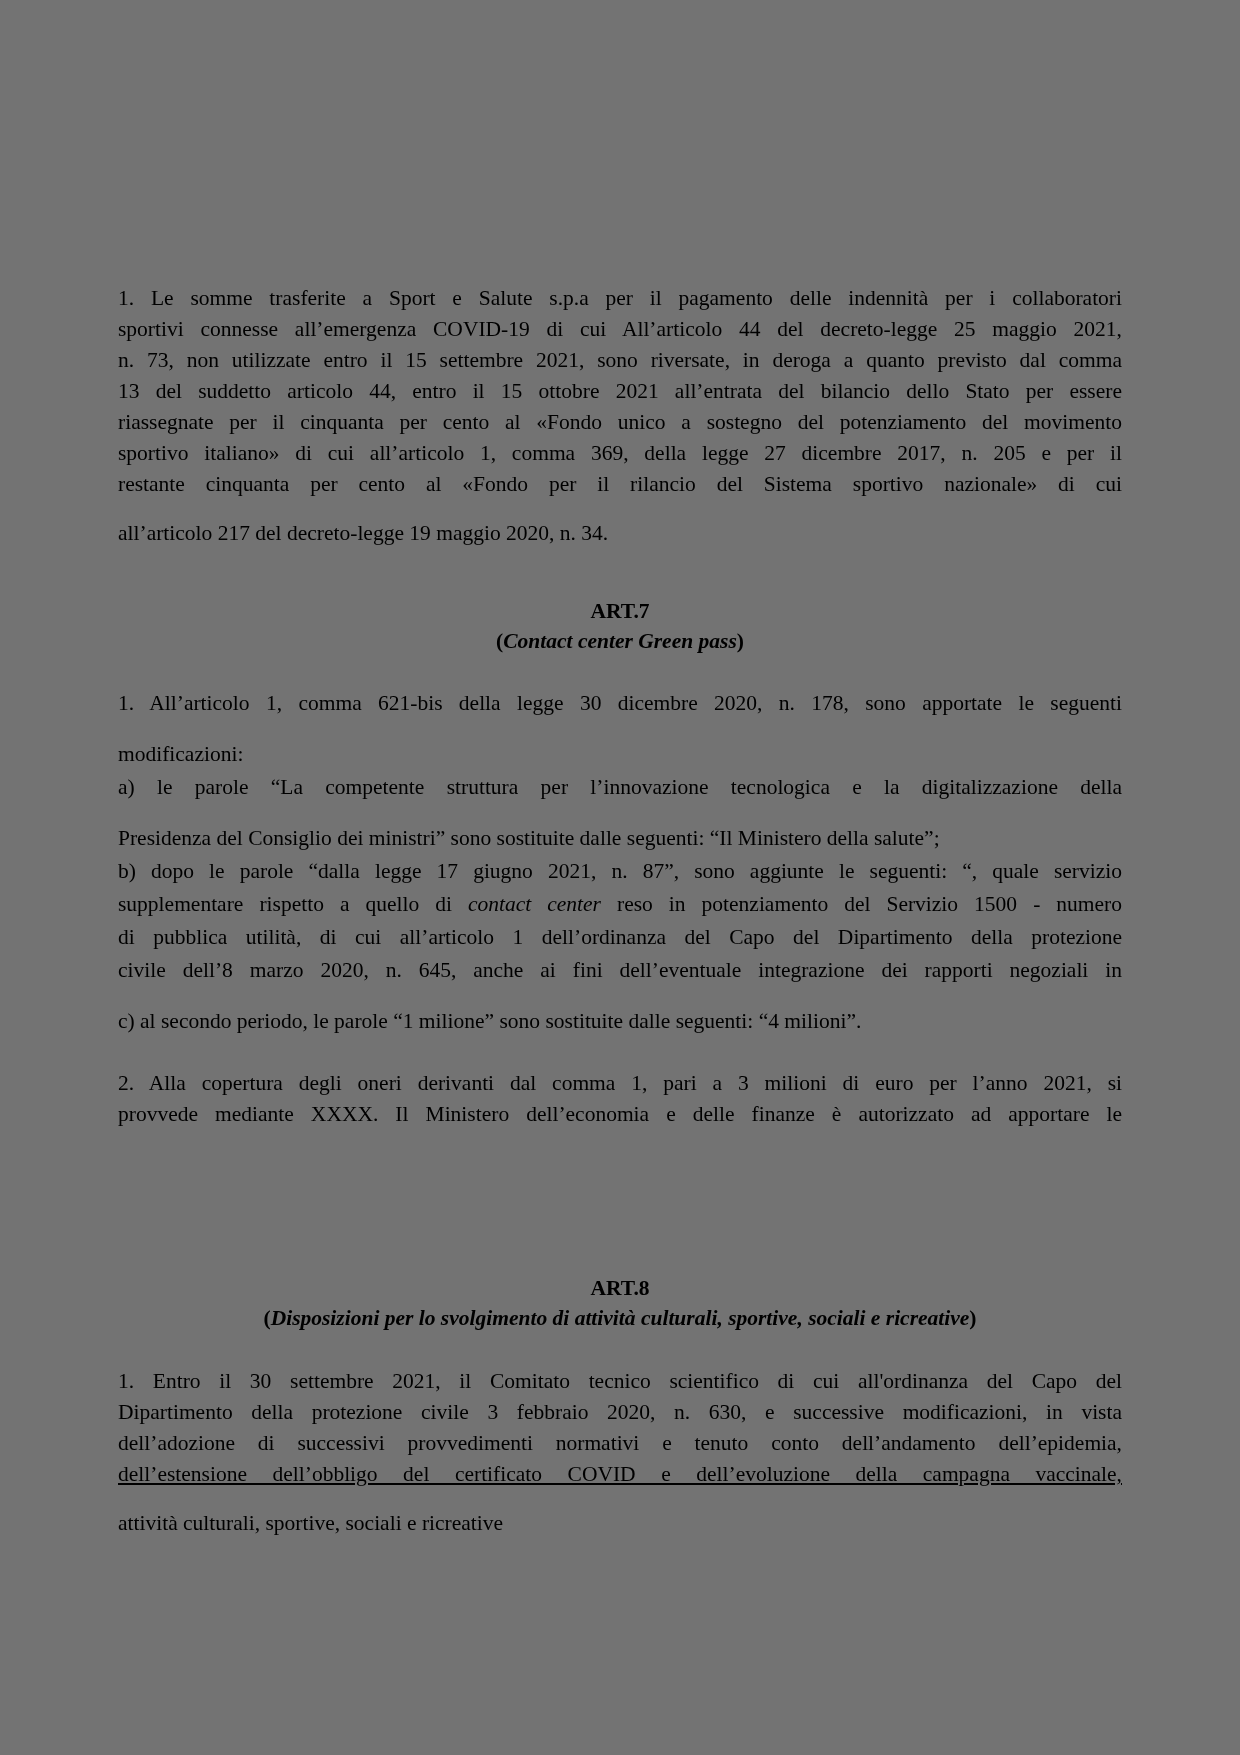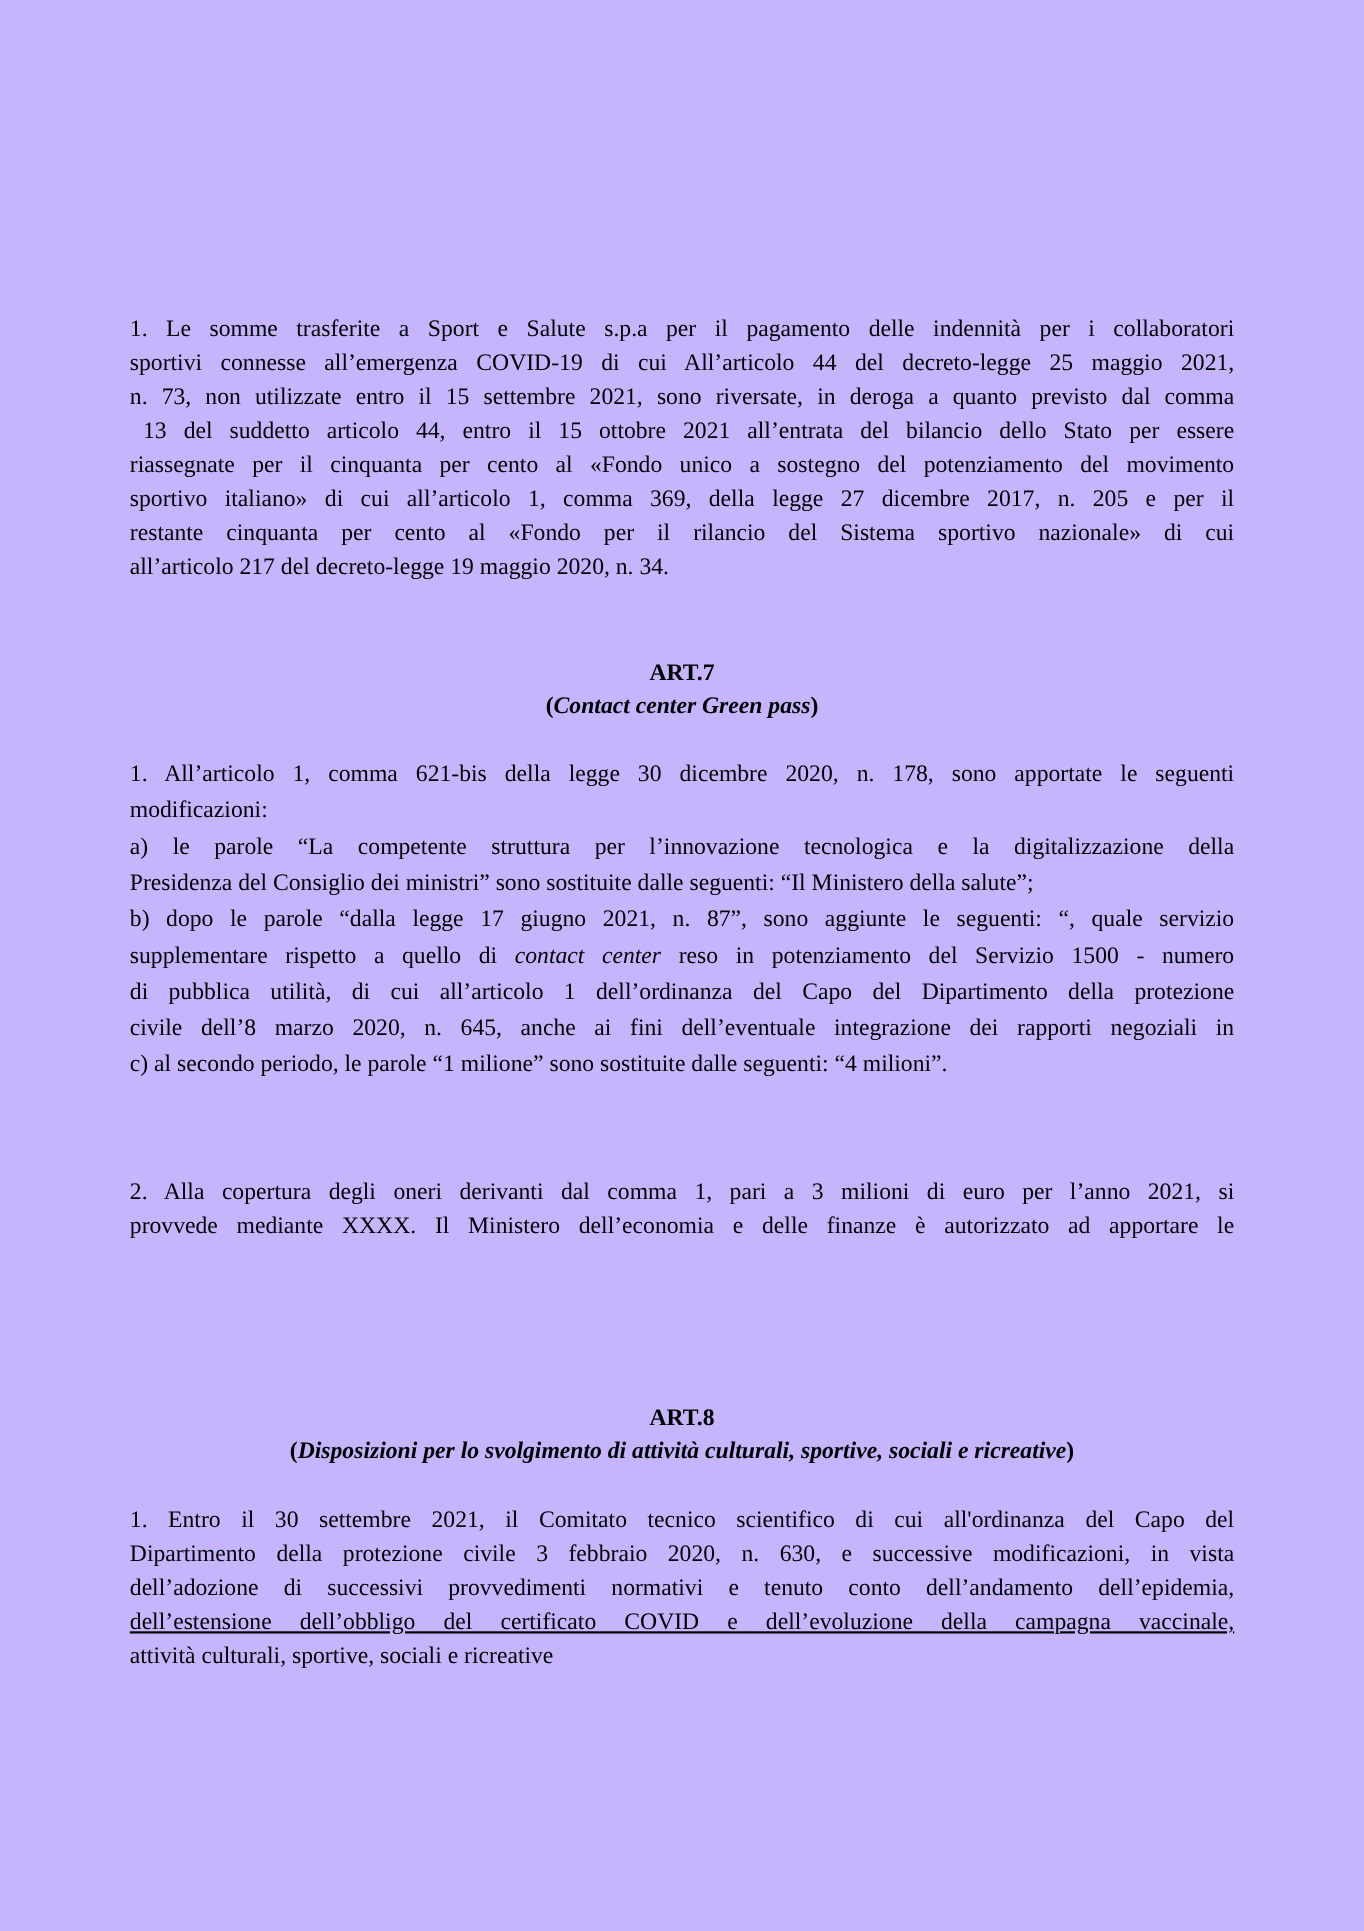--- a/index.html
+++ b/index.html
@@ -1,43 +1,43 @@
 <!DOCTYPE html>
 <html><head>
 <meta charset="utf-8">
 <style>
   html, body { margin: 0; padding: 0; background: #ffffff; }
   body { width: 1240px; height: 1755px; position: relative; overflow: hidden; }
   .page {
     position: absolute; left: 0; top: 0; width: 1240px; height: 1755px;
-    background: #c4b5fd; color: #000000;
+    background: #737373; color: #000000;
     font-family: "Liberation Serif", "DejaVu Serif", serif;
     font-size: 21.5px;
   }
   .block { position: absolute; left: 118px; width: 1004px; }
   .line { display: block; text-align: justify; text-align-last: justify; white-space: nowrap; }
-  .line.last { text-align-last: left; }
+  .line.last { text-align-last: left; margin-top: 18px; }
   .lh31 .line { height: 31px; line-height: 31px; }
   .lh33 .line { height: 33px; line-height: 33px; }
   .heading { position: absolute; left: 118px; width: 1004px; text-align: center; font-weight: bold; }
   .heading .title { display: block; height: 30px; line-height: 30px; }
   .heading .subtitle { display: block; height: 30px; line-height: 30px; }
   .heading .subtitle .it { font-style: italic; }
   em { font-style: italic; }
 </style>
 </head>
 <body>
 
 <div class="page">
 
   <div class="block lh31" style="top:283px;">
     <span class="line" style="white-space: normal; text-align-last: justify;">1. Le somme trasferite a Sport e Salute s.p.a per il pagamento delle indennità per i collaboratori</span>
     <span class="line" style="white-space: normal; text-align-last: justify;">sportivi connesse all’emergenza COVID-19 di cui All’articolo 44 del decreto-legge 25 maggio 2021,</span>
     <span class="line" style="white-space: normal; text-align-last: justify;">n. 73, non utilizzate entro il 15 settembre 2021,  sono riversate, in deroga a quanto previsto dal comma</span>
-    <span class="line" style="white-space: normal; text-align-last: justify; margin-left: 12px;">13 del suddetto articolo 44, entro il 15 ottobre 2021 all’entrata del bilancio dello Stato per essere</span>
+    <span class="line" style="white-space: normal; text-align-last: justify;">13 del suddetto articolo 44, entro il 15 ottobre 2021 all’entrata del bilancio dello Stato per essere</span>
     <span class="line" style="white-space: normal; text-align-last: justify;">riassegnate per il cinquanta per cento al «Fondo unico a sostegno del potenziamento del movimento</span>
     <span class="line" style="white-space: normal; text-align-last: justify;">sportivo italiano» di cui all’articolo 1, comma 369, della legge 27 dicembre 2017, n. 205 e per il</span>
     <span class="line" style="white-space: normal; text-align-last: justify;">restante cinquanta per cento al «Fondo per il rilancio del Sistema sportivo nazionale» di cui</span>
     <span class="line last">all’articolo 217 del decreto-legge 19 maggio 2020, n. 34.</span>
   </div>
 
   <div class="heading" style="top:596px;">
     <span class="title">ART.7</span>
     <span class="subtitle"><span>(</span><span class="it">Contact center Green pass</span><span>)</span></span>
   </div>

